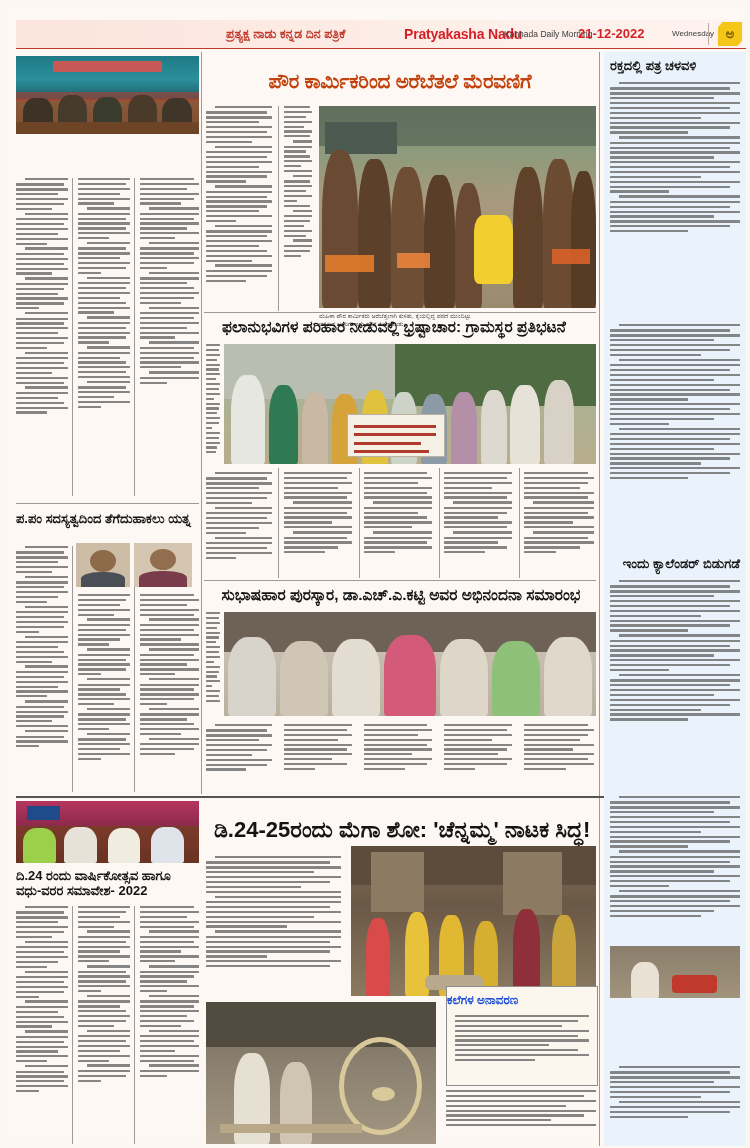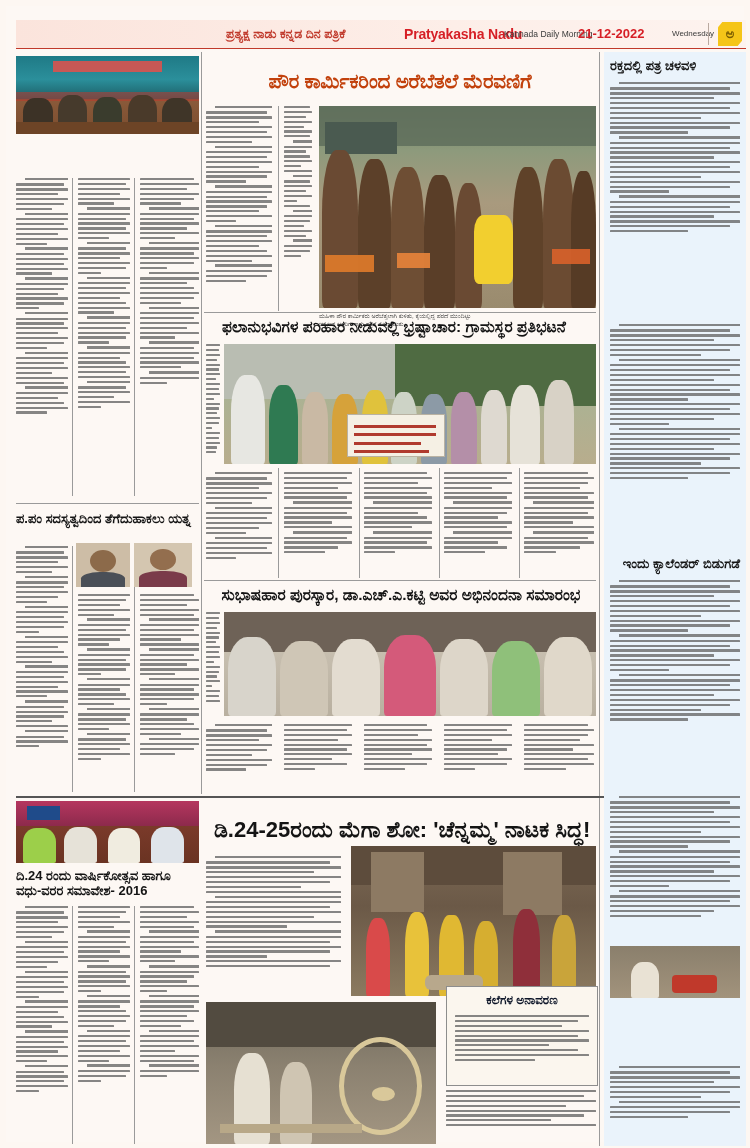--- a/index.html
+++ b/index.html
@@ -47,21 +47,21 @@
   .body.dense .ln{height:2.2px;margin-bottom:2.7px;}
   .indent{height:2.4px;background:#6b6b6b;margin-bottom:3.1px;margin-left:9px;width:calc(100% - 9px);opacity:.82;}
 
   
   .photo{position:absolute;overflow:hidden;background:#8a8f85;}
   .ppl{position:absolute;bottom:0;border-radius:40% 40% 6% 6%;}
   .cap{position:absolute;font-size:6.2px;color:#333;line-height:1.35;}
 
   
   .boxed{position:absolute;border:1px solid #8d8d8d;background:#fbf6ee;}
-  .boxed .bt{text-align:center;font-weight:bold;color:#0f172a;}
+  .boxed .bt{text-align:left;font-weight:bold;color:#1d4ed8;}
 
   
   .tint{position:absolute;background:#eaf3fb;}
 </style>
 </head>
 <body>
 
 <div class="page">
 <div class="sheet">
 
@@ -826,21 +826,21 @@
 
   <div class="photo" style="left:10px;top:795px;width:183px;height:62px;">
     <div style="position:absolute;inset:0;background:linear-gradient(180deg,#b5365f 0%,#8d2a4c 40%,#7a3a2a 41%,#6a3322 100%);"></div>
     <div style="position:absolute;left:6%;top:8%;width:18%;height:22%;background:#1f4b8a;"></div>
     <div class="ppl" style="left:4%;width:18%;height:56%;background:#9ccf4a;"></div>
     <div class="ppl" style="left:26%;width:18%;height:58%;background:#e6e2d8;"></div>
     <div class="ppl" style="left:50%;width:18%;height:56%;background:#f0ece0;"></div>
     <div class="ppl" style="left:74%;width:18%;height:58%;background:#dfe4ea;"></div>
   </div>
 
-  <div class="kn blk hd-md" style="position:absolute;left:10px;top:862px;width:183px;">ದಿ.24 ರಂದು ವಾರ್ಷಿಕೋತ್ಸವ ಹಾಗೂ ವಧು-ವರರ ಸಮಾವೇಶ- 2016</div>
+  <div class="kn blk hd-md" style="position:absolute;left:10px;top:862px;width:183px;">ದಿ.24 ರಂದು ವಾರ್ಷಿಕೋತ್ಸವ ಹಾಗೂ ವಧು-ವರರ ಸಮಾವೇಶ- 2022</div>
 
   <div class="body dense" style="left:10px;top:900px;width:52px;height:236px;">
     <div class="indent"></div>
         <div class="ln s92"></div>
         <div class="ln s100"></div>
         <div class="ln s80"></div>
     <div class="ln s100"></div>
         <div class="ln s92"></div>
         <div class="ln s70"></div>
     <div class="indent"></div>

